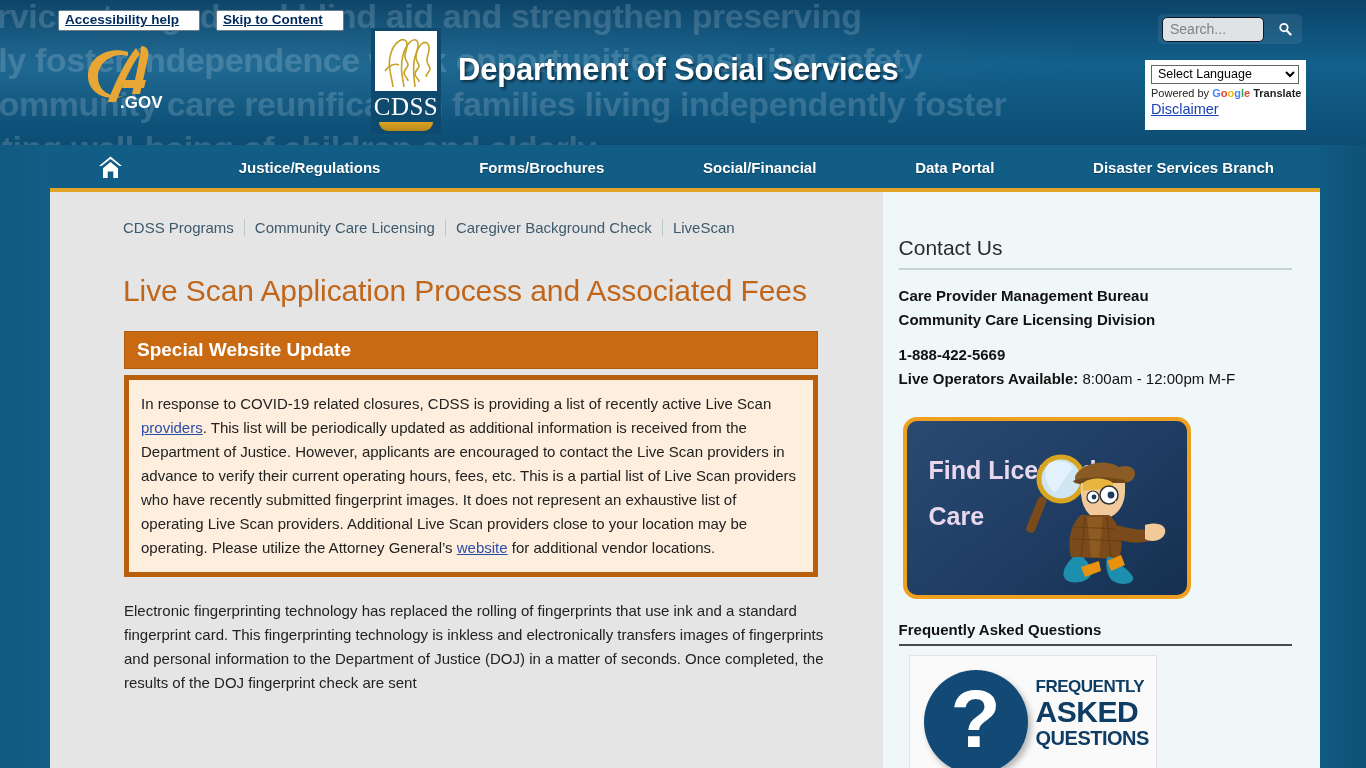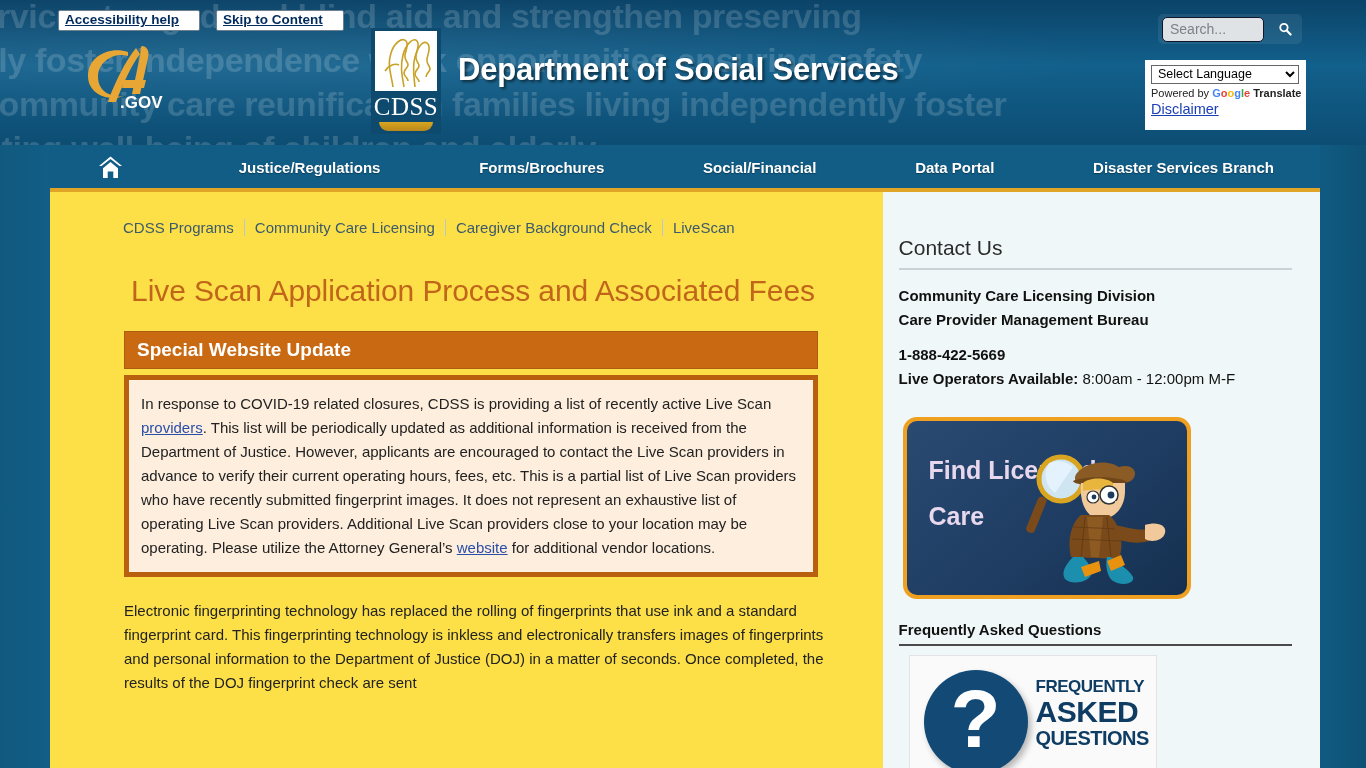--- a/index.html
+++ b/index.html
@@ -173,21 +173,21 @@
     background: #e0a526; z-index: 13;
   }
 
   
   .content-wrap {
     position: absolute; left: 50px; top: 192px; width: 1270px; height: 576px;
     background: #ffffff; z-index: 8;
     display: flex;
   }
   .main-col {
-    width: 845px; background: #fde047;
+    width: 845px; background: #e5e5e5;
     padding: 0;
     position: relative;
   }
   .side-col {
     width: 444px; background: #f0f7f8;
     position: relative;
   }
 
   
   .breadcrumb {
@@ -201,21 +201,20 @@
   .crumb-div { width: 1px; height: 17px; background: #b9c7cf; }
 
   h1.page-title {
     margin: 31px 0 0 73px;
     width: 700px;
     color: #c0651a;
     font-size: 30px;
     font-weight: normal;
     line-height: 48px;
     letter-spacing: -0.1px;
-    text-align: center;
   }
 
   .alert-head {
     margin: 16px 0 0 74px;
     width: 694px; height: 38px;
     background: #c96a12;
     border: 1px solid #b05c0e;
     display: flex; align-items: center;
     color: #ffffff; font-size: 19px; font-weight: bold;
     padding-left: 12px;
@@ -415,22 +414,22 @@
 
       <p class="body-para">Electronic fingerprinting technology has replaced the rolling of fingerprints that use ink and a standard fingerprint card. This fingerprinting technology is inkless and electronically transfers images of fingerprints and personal information to the Department of Justice (DOJ) in a matter of seconds. Once completed, the results of the DOJ fingerprint check are sent</p>
     </div>
 
     <div class="side-col">
       <div class="side-inner">
 
         <h2 class="side-h2">Contact Us</h2>
 
         <div class="contact-block">
+          <div class="bold">Care Provider Management Bureau</div>
           <div class="bold">Community Care Licensing Division</div>
-          <div class="bold">Care Provider Management Bureau</div>
           <div class="contact-gap"></div>
           <div class="bold">1-888-422-5669</div>
           <div><span class="bold">Live Operators Available:</span><span> 8:00am - 12:00pm M-F</span></div>
         </div>
 
         <div class="find-care">
           <div class="find-care-text">
             <div>Find Licensed</div>
             <div>Care</div>
           </div>

